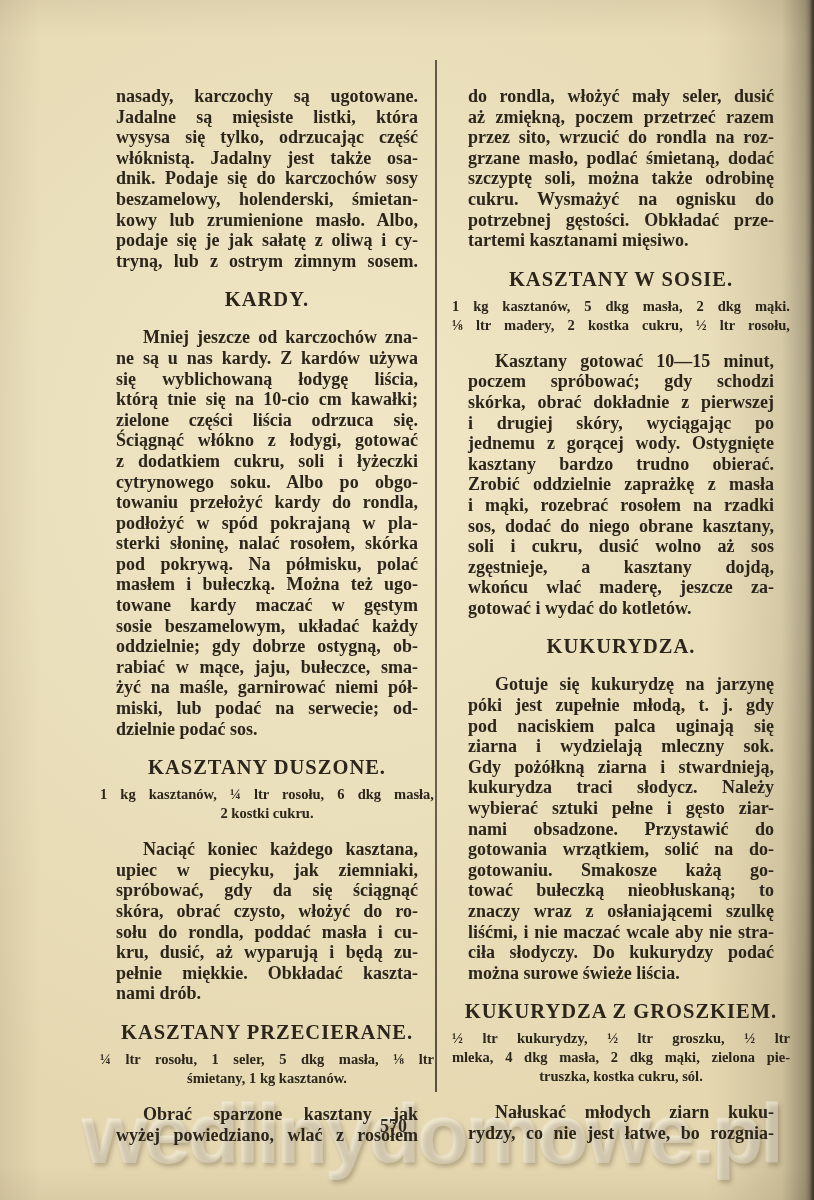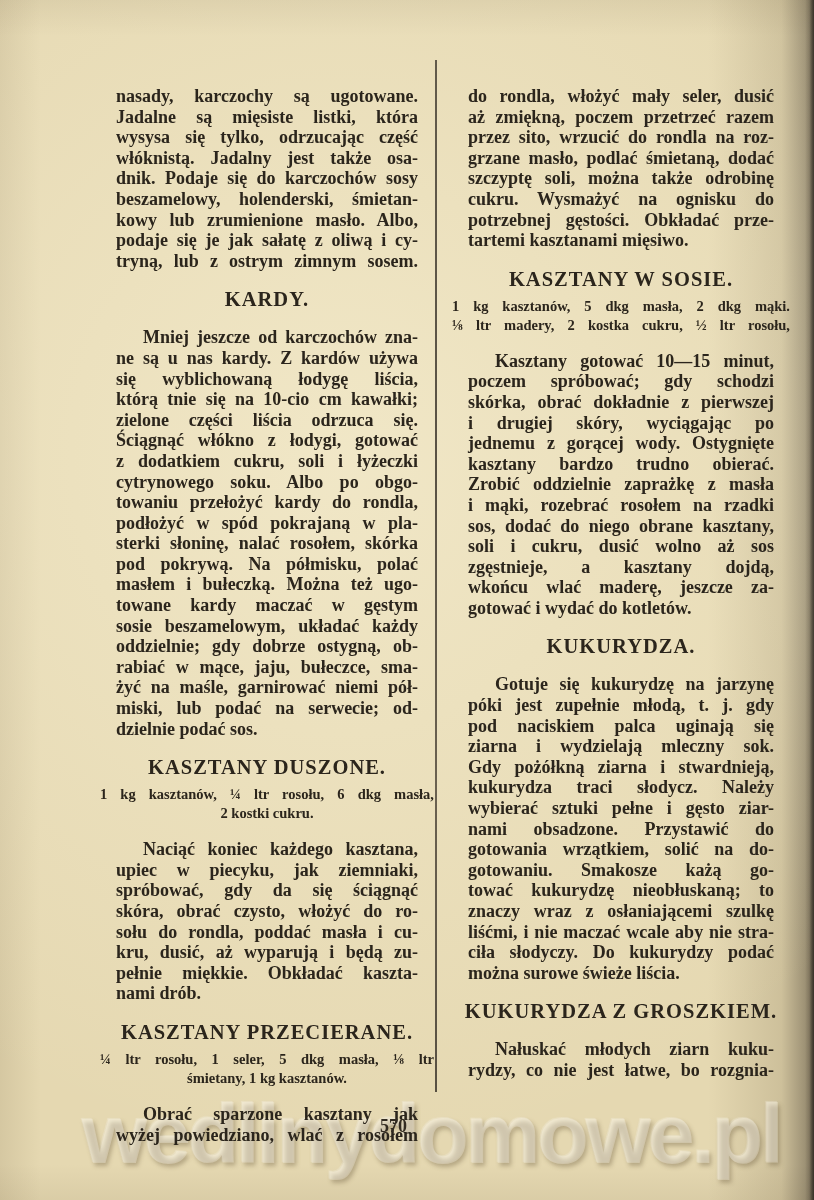--- a/index.html
+++ b/index.html
@@ -168,27 +168,32 @@
           <div class="line">Gotuje się kukurydzę na jarzynę</div>
           <div class="line">póki jest zupełnie młodą, t. j. gdy</div>
           <div class="line">pod  naciskiem  palca  uginają  się</div>
           <div class="line">ziarna i wydzielają mleczny sok.</div>
           <div class="line">Gdy pożółkną ziarna i stwardnieją,</div>
           <div class="line">kukurydza traci słodycz.  Należy</div>
           <div class="line">wybierać sztuki pełne i gęsto ziar-</div>
           <div class="line">nami  obsadzone.   Przystawić  do</div>
           <div class="line">gotowania wrzątkiem, solić na do-</div>
           <div class="line">gotowaniu.   Smakosze  każą  go-</div>
-          <div class="line">tować kukurydzę nieobłuskaną; to</div>
+          <div class="line">tować bułeczką nieobłuskaną; to</div>
           <div class="line">znaczy wraz z osłaniającemi szulkę</div>
           <div class="line">liśćmi, i nie maczać wcale aby nie stra-</div>
           <div class="line">ciła słodyczy.  Do kukurydzy podać</div>
           <div class="line last">można surowe świeże liścia.</div>
         </div>
         <div class="heading">KUKURYDZA Z GROSZKIEM.</div>
+        <div class="ingredients">
+          <div class="ing-line">½ ltr kukurydzy, ½ ltr groszku, ½ ltr</div>
+          <div class="ing-line">mleka, 4 dkg masła, 2 dkg mąki, zielona pie-</div>
+          <div class="ing-line center">truszka, kostka cukru, sól.</div>
+        </div>
         <div class="para indent">
           <div class="line">Nałuskać  młodych  ziarn  kuku-</div>
           <div class="line">rydzy, co nie jest łatwe, bo rozgnia-</div>
         </div>
       </div>
   </div>
 
   <div class="page-number">570</div>
   <div class="right-edge"></div>
 </div>

